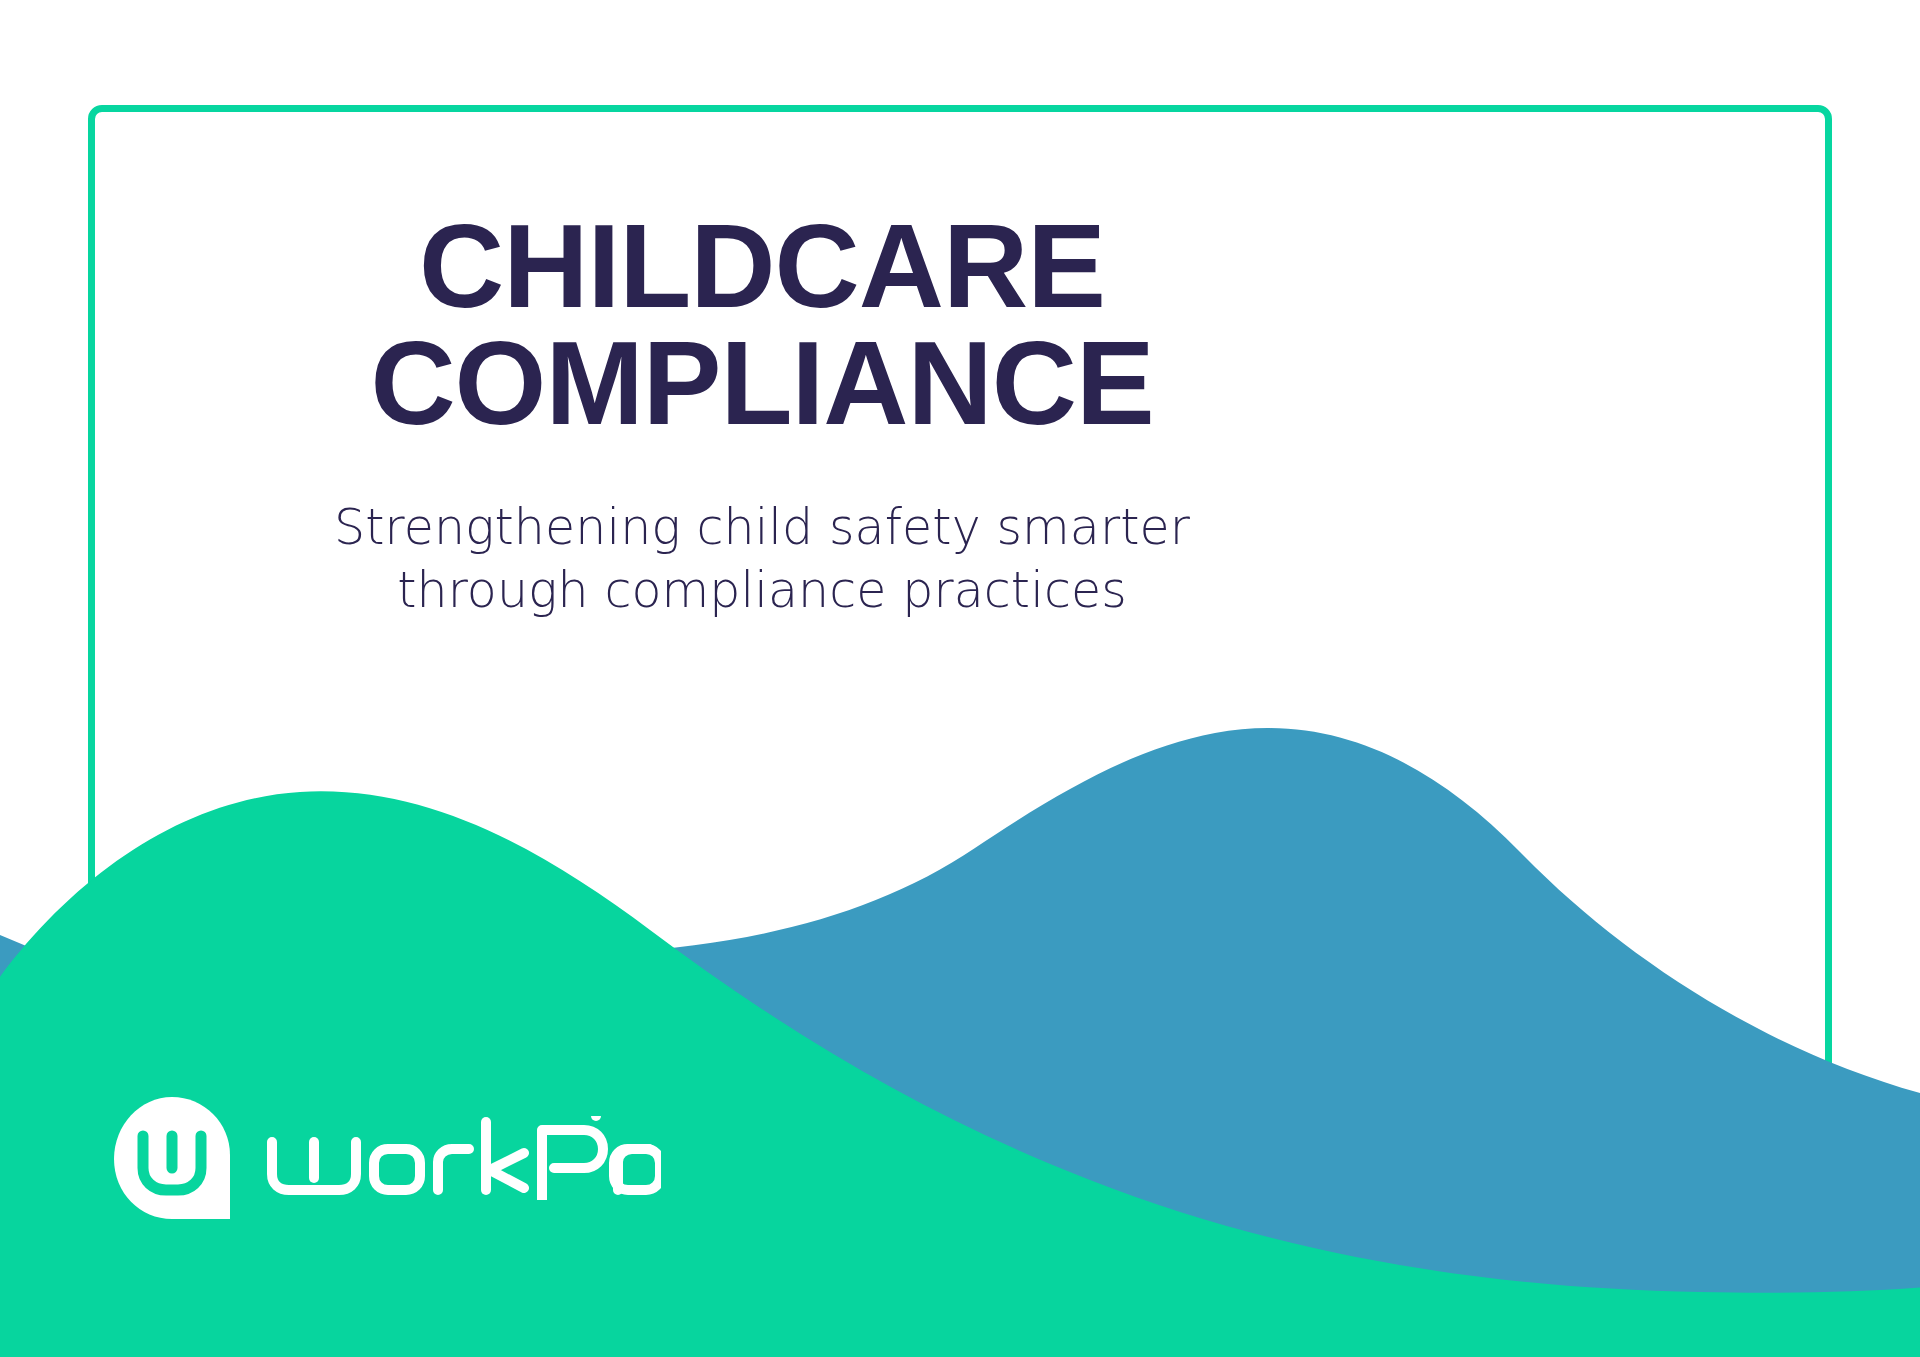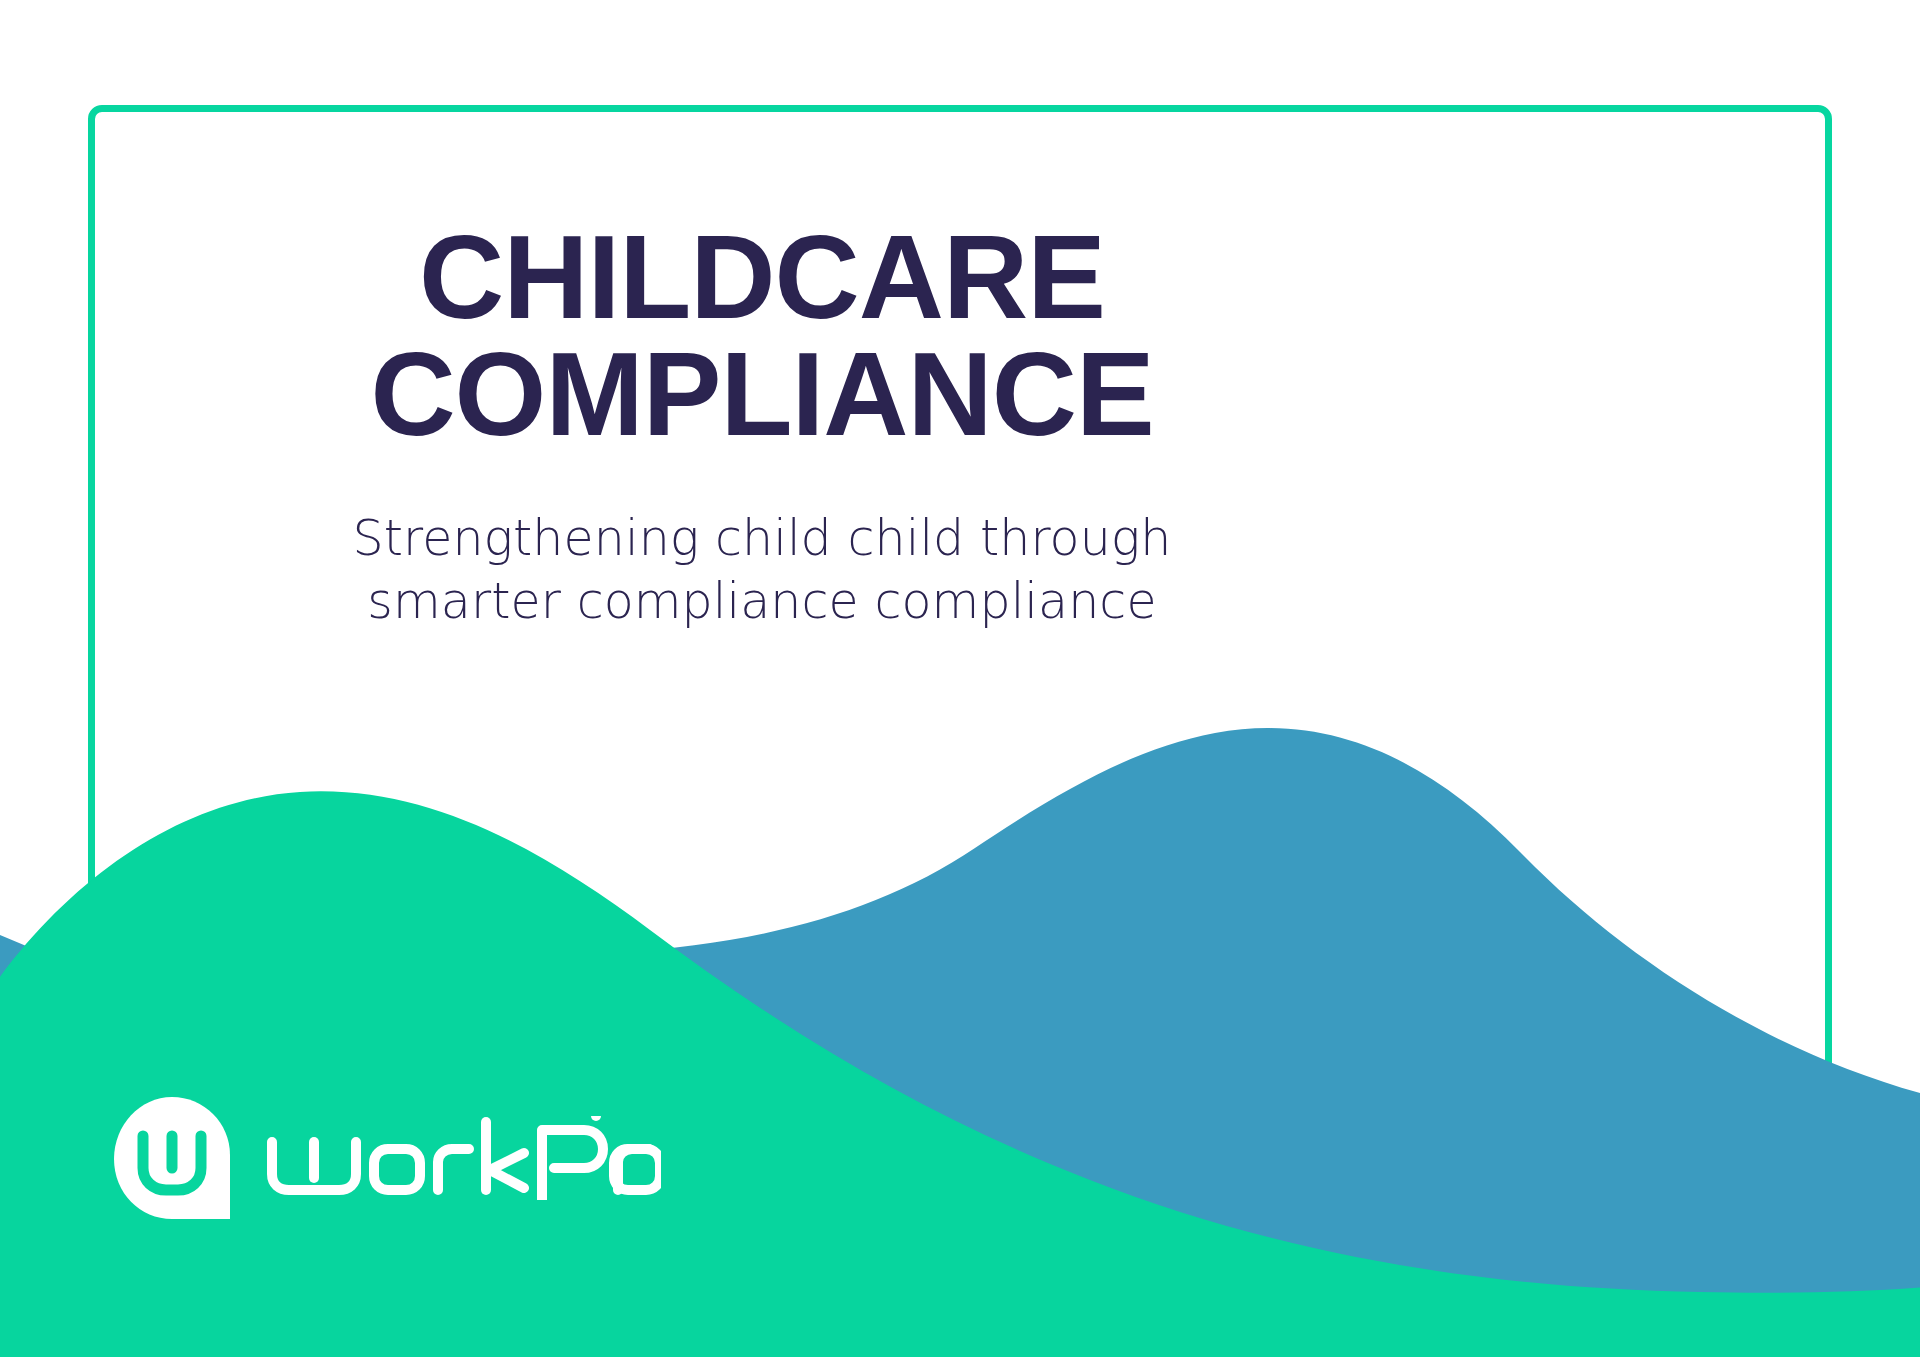--- a/index.html
+++ b/index.html
@@ -38,21 +38,20 @@
   }
 
   
   #text-block {
     position:absolute;
     left:0; top:0;
     width:1524px;
     z-index:6;
     text-align:center;
     pointer-events:none;
-    margin-top:11px;
   }
   #title {
     margin-top:208px;
     color:#2B2450;
     font-family:"Liberation Sans", sans-serif;
     font-weight:700;
     font-size:118px;
     line-height:0.99;
     letter-spacing:-1px;
     text-transform:uppercase;
@@ -113,22 +112,22 @@
   </svg>
 
   <div id="text-block">
 
     <h1 id="title">
       <span class="tline">CHILDCARE</span>
       <span class="tline">COMPLIANCE</span>
     </h1>
 
     <p id="subtitle">
-      <span class="sline">Strengthening child child through</span>
-      <span class="sline">smarter compliance compliance</span>
+      <span class="sline">Strengthening child safety smarter</span>
+      <span class="sline">through compliance practices</span>
     </p>
 
   </div>
 
   <div id="logo-lockup">
 
     <svg id="logo-mark" width="120" height="126" viewBox="0 0 120 126" aria-hidden="true">
 
       <path d="M60,2
                C92,2 118,28 118,60

